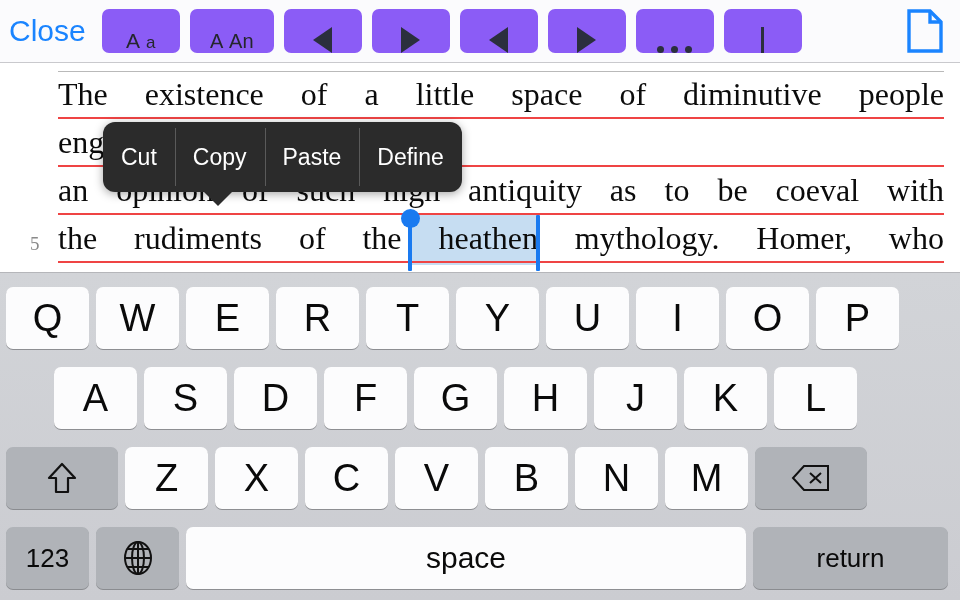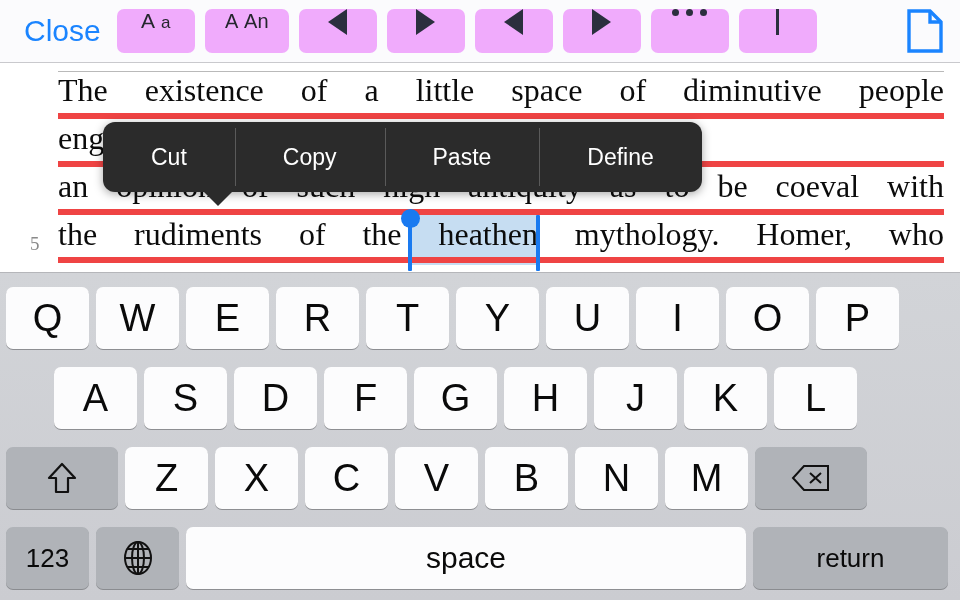--- a/index.html
+++ b/index.html
@@ -16,32 +16,32 @@
   .toolbar {
     position: absolute; left: 0; top: 0; width: 960px; height: 63px;
     background: #fbfbfd;
     display: flex; align-items: center;
     border-bottom: 1px solid #c9c9cd;
   }
   .tb-close {
     color: #1a84ff;
     font-size: 30px;
     font-family: "Liberation Sans", sans-serif;
-    padding: 0 16px 0 24px;
+    padding: 0 16px 0 9px;
     line-height: 1;
     cursor: pointer;
     white-space: nowrap;
   }
   .tb-btn {
-    background: #f0abfc;
+    background: #8b5cf6;
     border-radius: 7px;
     height: 44px;
     min-width: 78px;
     margin-right: 10px;
-    display: flex; align-items: flex-start; justify-content: center;
+    display: flex; align-items: flex-end; justify-content: center;
     cursor: pointer;
     color: #25262e;
     font-size: 21px;
     position: relative;
   }
   .tb-btn.wide { min-width: 84px; }
   .tb-btn .fontsz { letter-spacing: 0px; }
   .tb-btn .fontsz .big { font-size: 21px; }
   .tb-btn .fontsz .small { font-size: 17px; }
   .tb-btn .fontsz2 .a1 { font-size: 20px; }
@@ -79,21 +79,21 @@
     position: absolute; left: 58px; top: 8px; width: 886px; height: 1px;
     background: #b9b9b9;
   }
   .doc-line {
     position: absolute;
     left: 58px; width: 886px; height: 48px;
     font-family: "Liberation Serif", serif;
     font-size: 32px;
     color: #0b0b0b;
     white-space: nowrap;
-    border-bottom: 6px solid #ef4444;
+    border-bottom: 2px solid #ef4444;
     display: flex;
     align-items: flex-end;
     letter-spacing: 0;
   }
   .doc-line .justify {
     width: 100%;
     display: flex;
     justify-content: space-between;
     padding-bottom: 4px;
   }
@@ -132,21 +132,21 @@
     border-radius: 12px;
     display: flex;
     align-items: stretch;
     box-shadow: 0 2px 10px rgba(0,0,0,.35);
     z-index: 20;
   }
   .edit-menu .mi {
     display: flex; align-items: center; justify-content: center;
     color: #ffffff;
     font-size: 23px;
-    padding: 0 48px;
+    padding: 0 18px;
     cursor: pointer;
     position: relative;
     white-space: nowrap;
   }
   .edit-menu .mi + .mi::before {
     content: "";
     position: absolute; left: 0; top: 6px; bottom: 6px;
     width: 1px; background: #5a5a5a;
   }
   .edit-menu .arrow {

